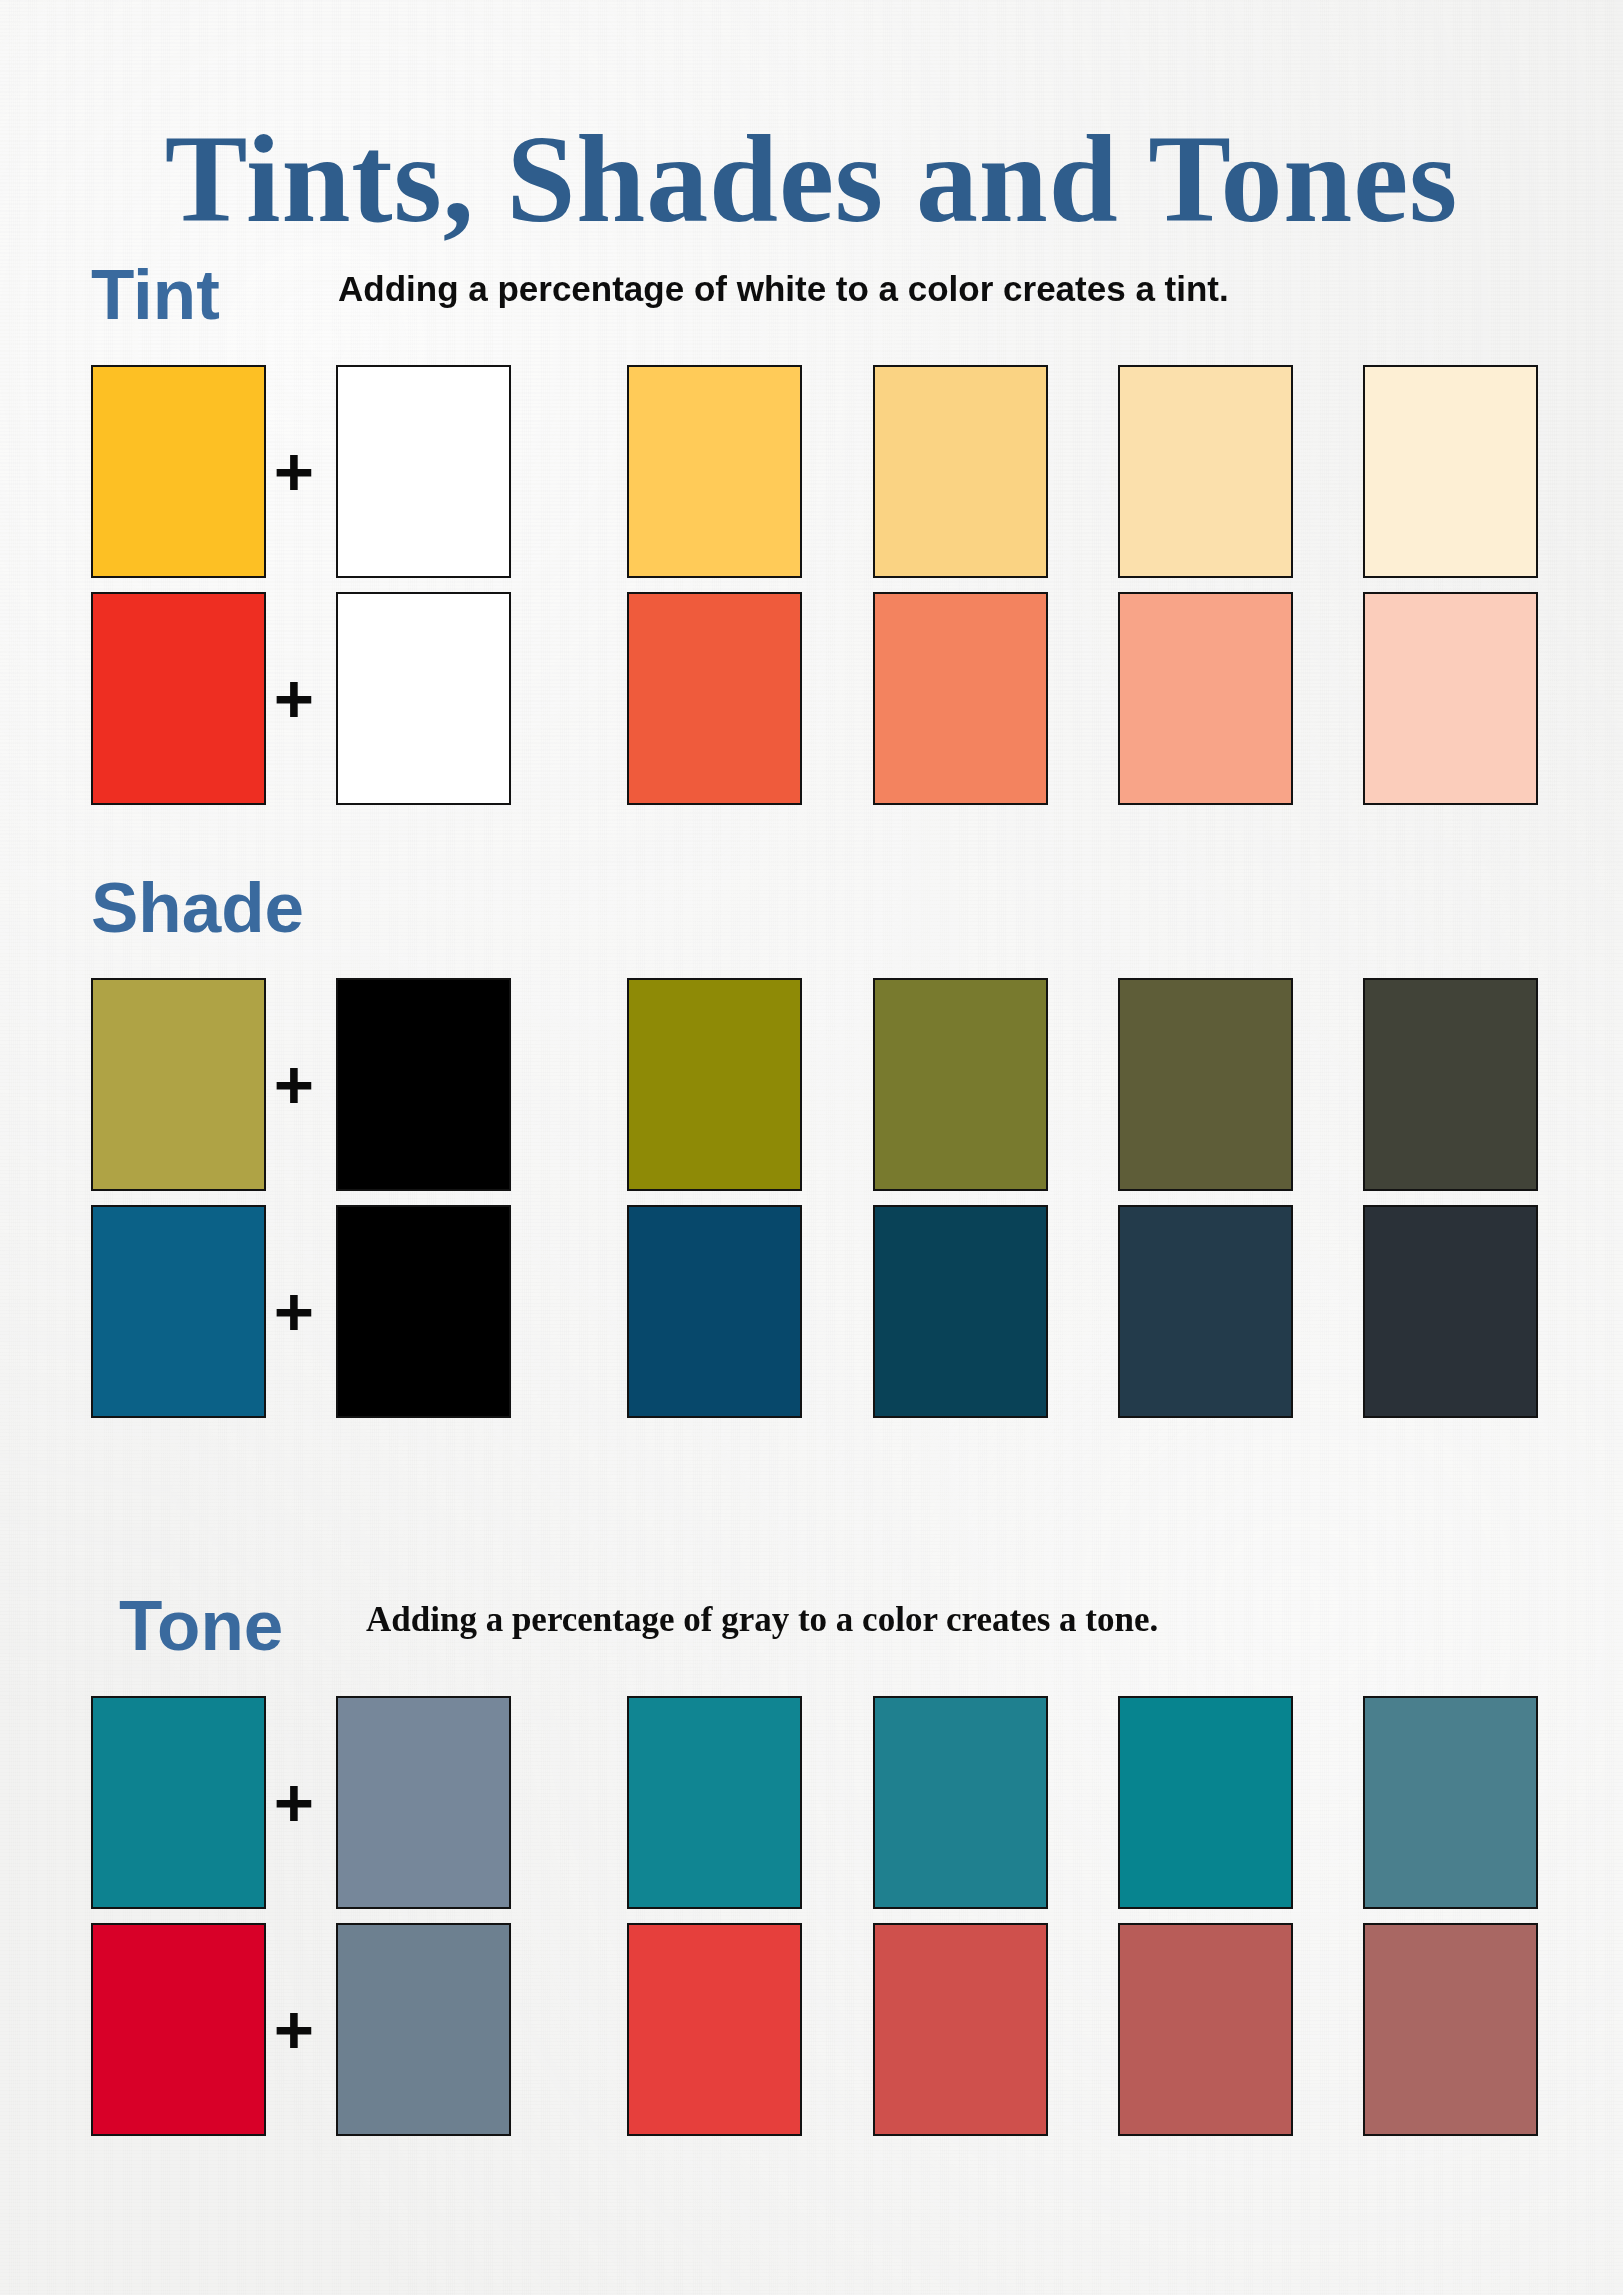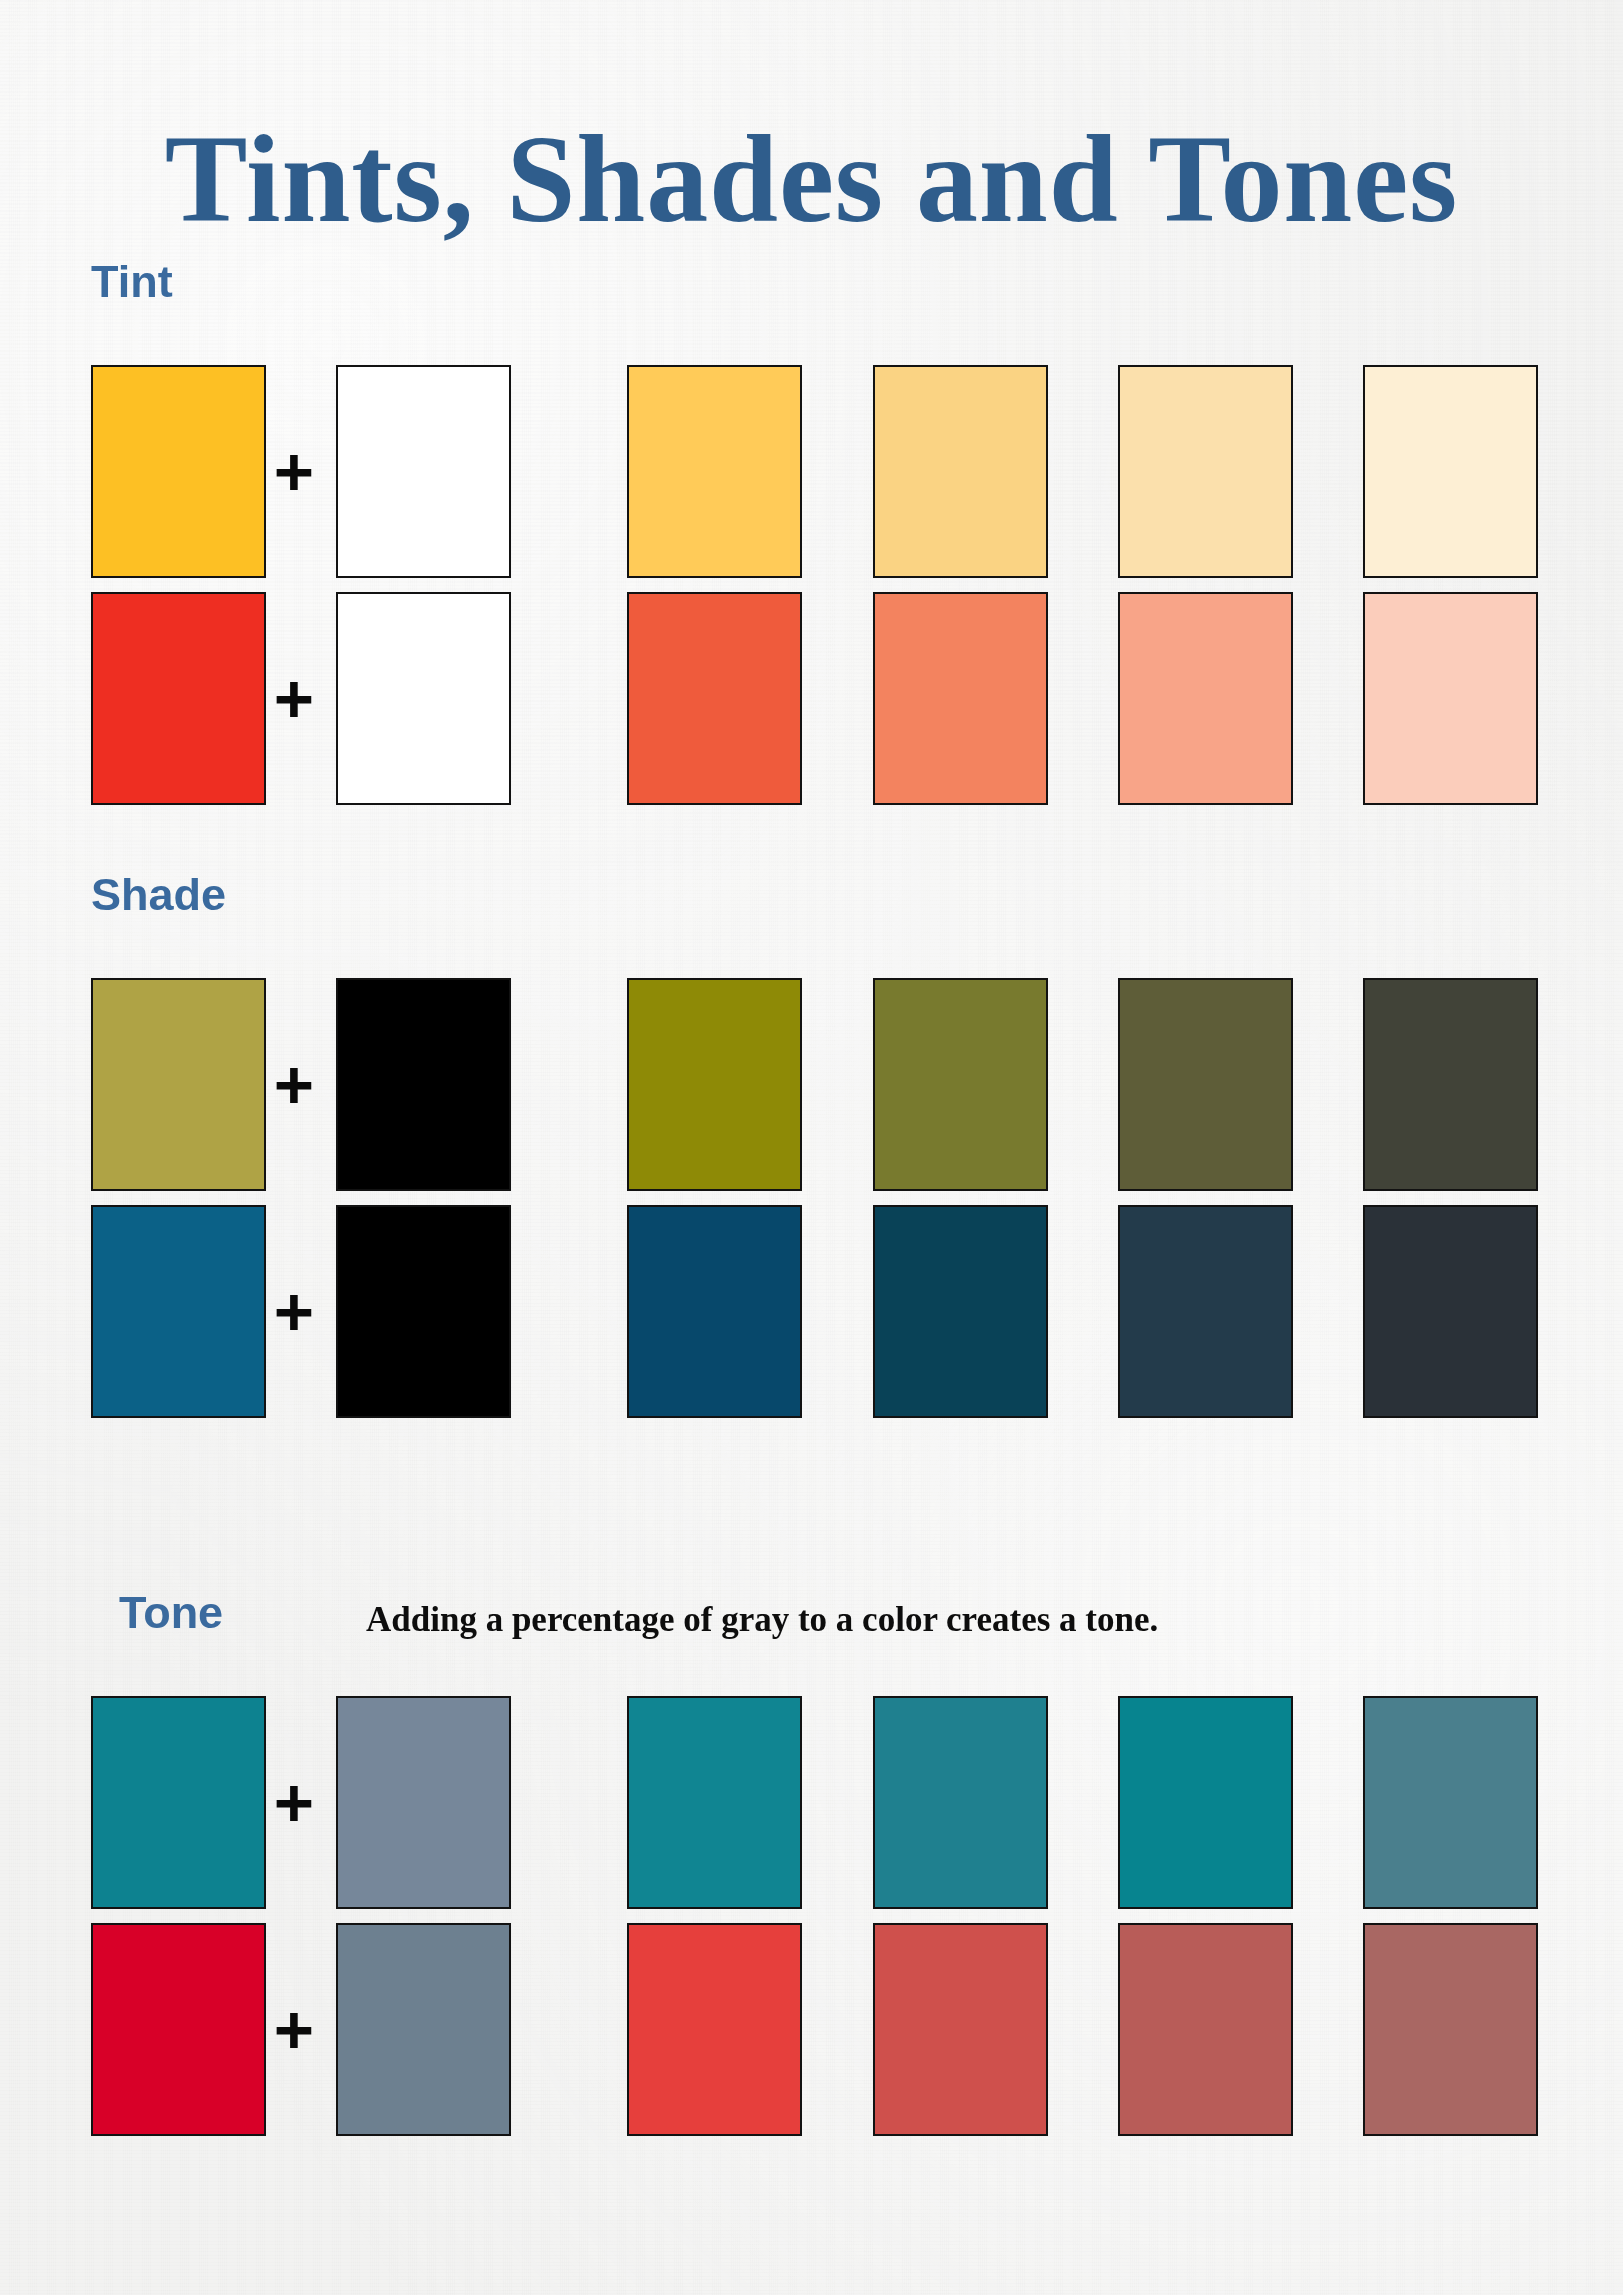--- a/index.html
+++ b/index.html
@@ -59,21 +59,21 @@
   .section-header {
     position: relative;
     height: 69px;
   }
   .section-label {
     position: absolute;
     left: 91px;
     top: 0;
     font-family: "Liberation Sans", sans-serif;
     font-weight: bold;
-    font-size: 45px;
+    font-size: 71px;
     line-height: 1;
     color: #3A6A9E;
     white-space: nowrap;
   }
   .section-desc {
     position: absolute;
     left: 338px;
     top: 12px;
     font-family: "Liberation Sans", sans-serif;
     font-weight: bold;
@@ -124,20 +124,21 @@
 <div class="paper-texture"></div>
 
 <div class="page">
 
   <h1 class="title">Tints, Shades and Tones</h1>
 
   <div id="sections-root">
       <div class="section" style="top: 259px;">
         <div class="section-header">
           <div class="section-label" style="color: rgb(58, 106, 158);">Tint</div>
+          <div class="section-desc" style="color: rgb(13, 13, 13);">Adding a percentage of white to a color creates a tint.</div>
         </div>
         <div class="swatch-row" style="position: absolute; left: 0px; top: 106px; width: 1623px;">
           <div class="swatch c0" title="#FDC024" style="background: rgb(253, 192, 36); border-color: rgb(18, 18, 18);"></div>
           <div class="swatch c1" title="#FFFFFF" style="background: rgb(255, 255, 255); border-color: rgb(18, 18, 18);"></div>
           <div class="swatch c2" title="#FFCB58" style="background: rgb(255, 203, 88); border-color: rgb(18, 18, 18);"></div>
           <div class="swatch c3" title="#FAD383" style="background: rgb(250, 211, 131); border-color: rgb(18, 18, 18);"></div>
           <div class="swatch c4" title="#FBE0AC" style="background: rgb(251, 224, 172); border-color: rgb(18, 18, 18);"></div>
           <div class="swatch c5" title="#FDEFD4" style="background: rgb(253, 239, 212); border-color: rgb(18, 18, 18);"></div>
           <div class="plus-sign">+</div>
         </div>

